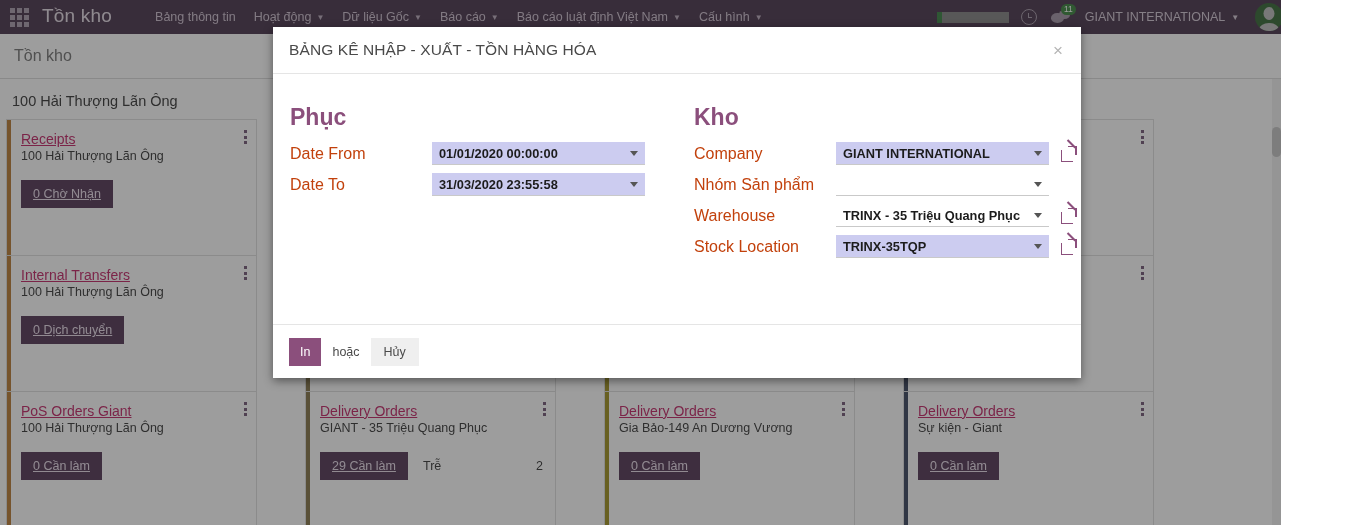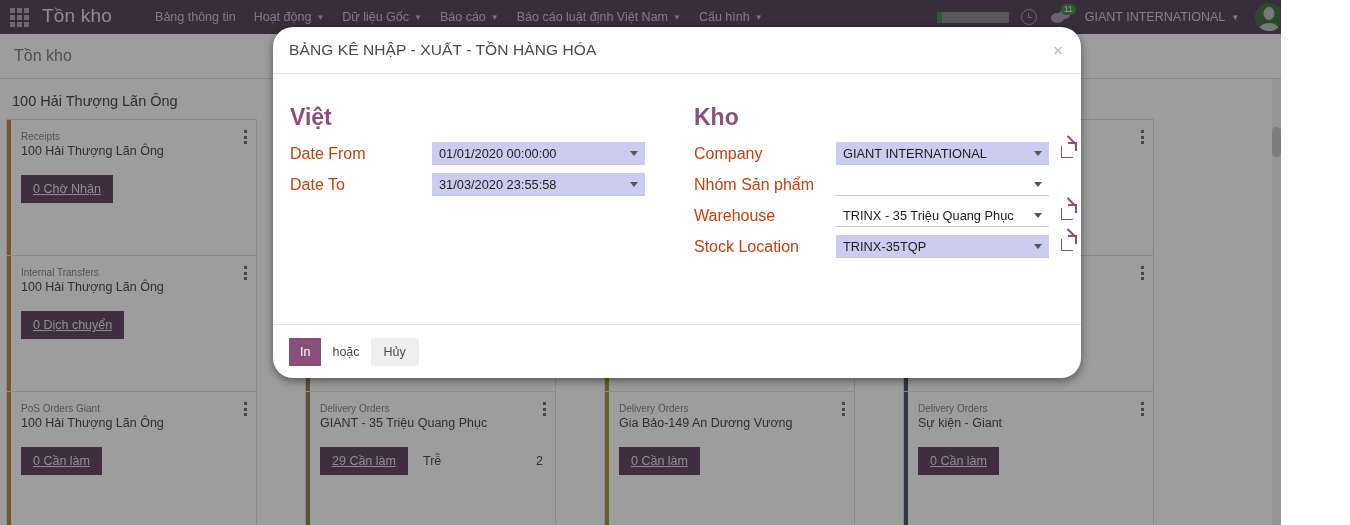--- a/index.html
+++ b/index.html
@@ -72,21 +72,21 @@
   .kanban-group-title { font-size: 14.5px; color: #2b2b2b; padding: 14px 0 10px 12px; }
   .columns { display: flex; align-items: flex-start; padding-left: 6px; }
   .column { width: 251px; margin-right: 48px; flex: 0 0 251px; }
   .column.c2, .column.c3, .column.c4 { margin-right: 48px; }
   .kcard {
     position: relative; background: #fff; border: 1px solid #dcdcdc; border-bottom: none;
     padding: 11px 12px 16px 14px; min-height: 136px;
   }
   .kcard:last-child { border-bottom: 1px solid #dcdcdc; }
   .kcard .stripe { position: absolute; left: 0; top: 0; bottom: 0; width: 4px; }
-  .kcard-title { font-size: 10px; color: #737373; margin-bottom: 2px; }
+  .kcard-title { font-size: 14px; color: #be185d; margin-bottom: 2px; text-decoration: underline; }
   .kcard-sub { font-size: 12.5px; color: #2b2b2b; margin-bottom: 17px; }
   .kcard-btn {
     display: inline-block; background: #4a2b4c; color: #e8dbe9; font-size: 12.5px;
     padding: 7px 12px; cursor: pointer; text-decoration: underline;
   }
   .kcard-row { display: flex; align-items: center; }
   .kcard-extra { margin-left: auto; display: flex; align-items: baseline; font-size: 12.5px; color: #2b2b2b; width: 120px; justify-content: space-between; }
   .kebab { position: absolute; right: 9px; top: 10px; cursor: pointer; }
   .kebab i { display: block; width: 3px; height: 3px; background: #6b4f6f; margin-bottom: 2.5px; }
 
@@ -95,35 +95,35 @@
   .vscroll .thumb { position: absolute; top: 48px; left: 0; width: 9px; height: 30px; background: #c2c2c2; border-radius: 5px; }
 
   
   .backdrop { position: absolute; inset: 0; background: rgba(51,51,51,.48); z-index: 10; }
 
   
   .modal {
     position: absolute; left: 273px; top: 27px; width: 808px; height: 351px;
     background: #fff; z-index: 11;
     box-shadow: 0 3px 9px rgba(0,0,0,.45);
-    display: flex; flex-direction: column; border-radius: 20px;
+    display: flex; flex-direction: column;
   }
   .modal-header {
     height: 47px; border-bottom: 1px solid #e5e5e5; display: flex; align-items: center;
     padding: 0 18px 0 16px; flex: 0 0 47px;
   }
   .modal-title { font-size: 15.5px; color: #4a4a4a; letter-spacing: .1px; }
   .modal-close { margin-left: auto; font-size: 17px; color: #b4b4b4; cursor: pointer; line-height: 1; }
   .modal-body { flex: 1 1 auto; padding: 30px 0 0 0; position: relative; overflow: hidden; }
   .form-grid { display: flex; }
   .form-col { flex: 0 0 50%; padding-left: 16px; }
   .form-legend { font-size: 23px; font-weight: bold; color: #8b4f7c; margin-bottom: 11px; padding-left: 1px; }
   .form-row { display: flex; align-items: center; margin-bottom: 8px; }
   .form-label { font-size: 16px; color: #c2410c; width: 143px; flex: 0 0 143px; padding-left: 1px; }
-  .field-wrap { position: relative; display: flex; align-items: flex-start; }
+  .field-wrap { position: relative; display: flex; align-items: center; font-weight: bold; }
   .field {
     position: relative; height: 23px; display: flex; align-items: center;
     border-bottom: 1px solid #c9c9c9; padding: 0 20px 0 7px; font-size: 12.8px; color: #1c1c1c;
   }
   .field.filled { background: #ccccf0; }
   .field.plain { background: #fff; }
   .field.date { width: 213px; }
   .field.kho { width: 213px; }
   .field .arrow {
     position: absolute; right: 7px; top: 50%; margin-top: -2px;
@@ -381,21 +381,21 @@
   <div class="modal">
     <div class="modal-header">
       <div class="modal-title">BẢNG KÊ NHẬP - XUẤT - TỒN HÀNG HÓA</div>
       <div class="modal-close">×</div>
     </div>
 
     <div class="modal-body">
       <div class="form-grid">
 
         <div class="form-col">
-          <div class="form-legend">Việt</div>
+          <div class="form-legend">Phục</div>
 
           <div class="form-row">
             <div class="form-label">Date From</div>
             <div class="field-wrap">
               <div class="field date filled">
                 <span>01/01/2020 00:00:00</span>
                 <span class="arrow"></span>
               </div>
             </div>
           </div>

